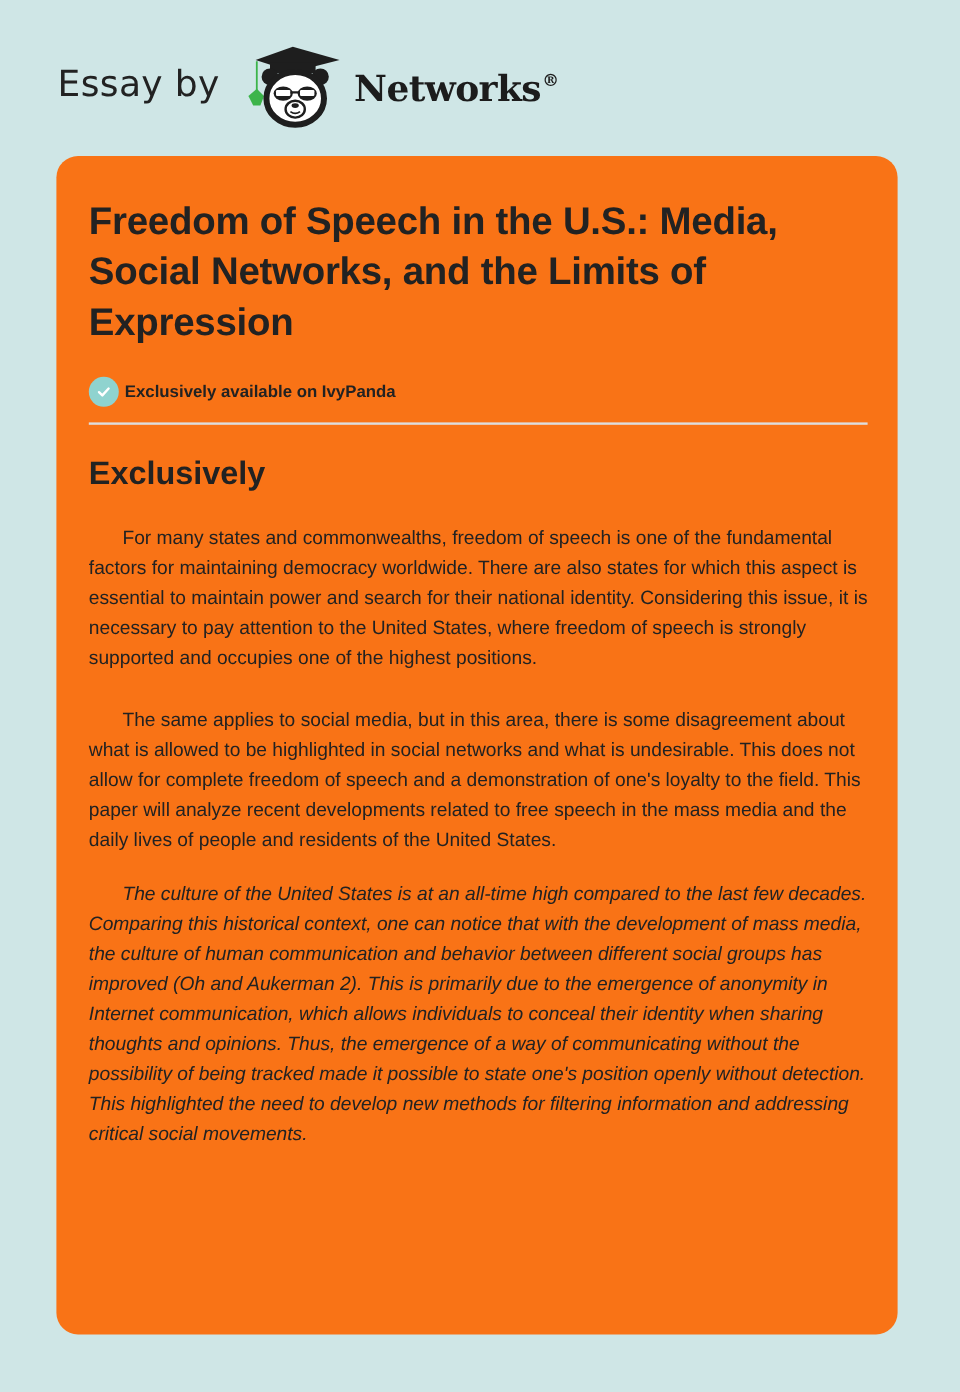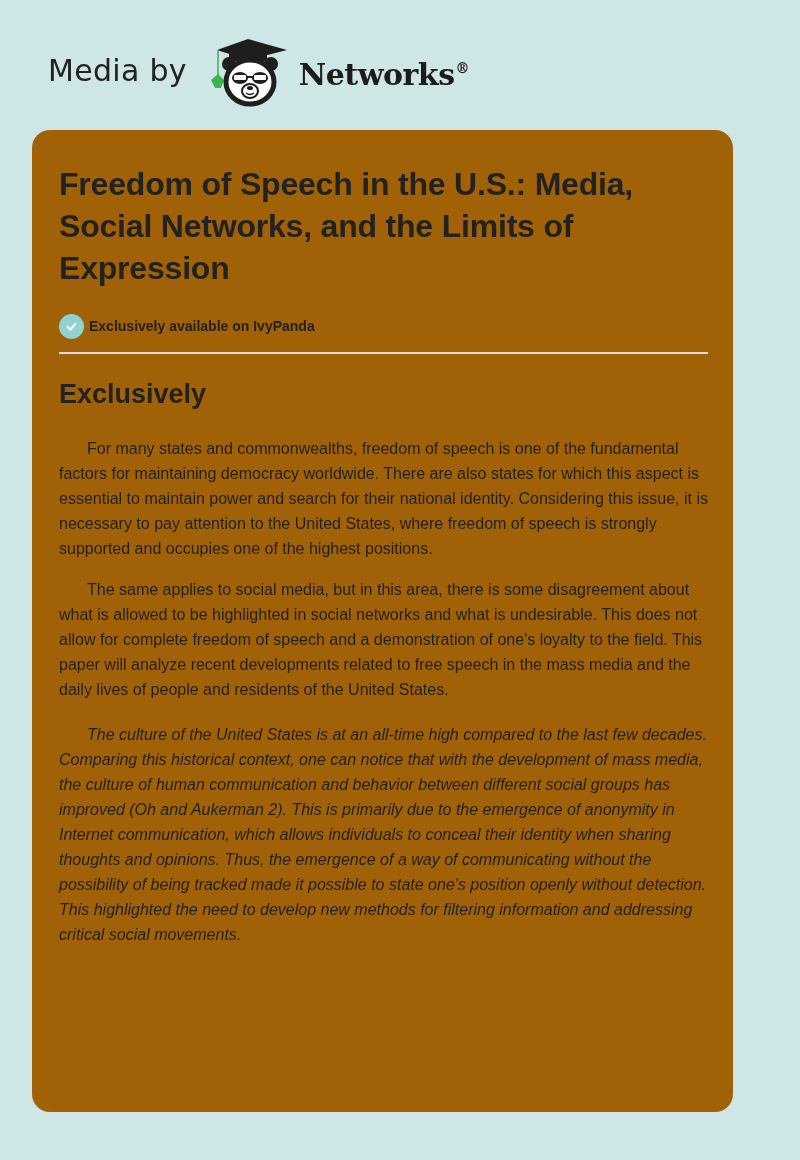--- a/index.html
+++ b/index.html
@@ -26,23 +26,23 @@
   .logo-icon { width: 86px; height: 72px; margin-right: 8px; }
   .brand {
     font-family: "DejaVu Serif", serif;
     font-weight: bold; font-size: 30px; color: #1c1c1c;
     letter-spacing: -0.5px;
     margin-top: 4px;
   }
   .brand sup { font-size: 14px; font-weight: bold; vertical-align: 12px; margin-left: 1px; }
 
   .card {
-    position: absolute; left: 32px; top: 130px;
+    position: absolute; left: 47px; top: 130px;
     width: 701px; height: 982px;
-    background: #a16207;
+    background: #f97316;
     border-radius: 18px;
   }
   .content { position: absolute; left: 27px; top: 0; width: 650px; }
 
   .title {
     margin: 33px 0 0 0;
     font-size: 32px; line-height: 42px;
     font-weight: bold; color: #222;
     letter-spacing: -0.2px;
   }
@@ -62,29 +62,29 @@
   h2 {
     margin: 0; font-size: 27px; line-height: 41px;
     font-weight: bold; color: #222;
   }
   .h-intro { margin-top: 20px; }
   .p {
     font-size: 16px; line-height: 25px; color: #222;
     text-indent: 28px; margin: 0;
   }
   .p1 { margin-top: 21px; }
-  .p2 { margin-top: 16px; }
+  .p2 { margin-top: 27px; }
   .h-anon { margin-top: 14px; }
   .p3 { margin-top: 20px; font-style: italic; }
 </style>
 </head>
 <body>
 
 <div class="header">
-  <span class="essay-by">Media by</span>
+  <span class="essay-by">Essay by</span>
   <svg class="logo-icon" viewBox="0 0 86 72">
 
     <polygon points="12,14 43,3 82,14 43,24" fill="#1e1e1e"></polygon>
     <rect x="24" y="16" width="38" height="9" fill="#1e1e1e"></rect>
 
     <line x1="13" y1="15" x2="13" y2="40" stroke="#3cb44a" stroke-width="1.5"></line>
     <path d="M6,44 L13,38 L19,44 L16,52 L10,52 Z" fill="#3cb44a"></path>
 
     <circle cx="24" cy="28" r="7" fill="#1e1e1e"></circle>
     <circle cx="66" cy="28" r="7" fill="#1e1e1e"></circle>

